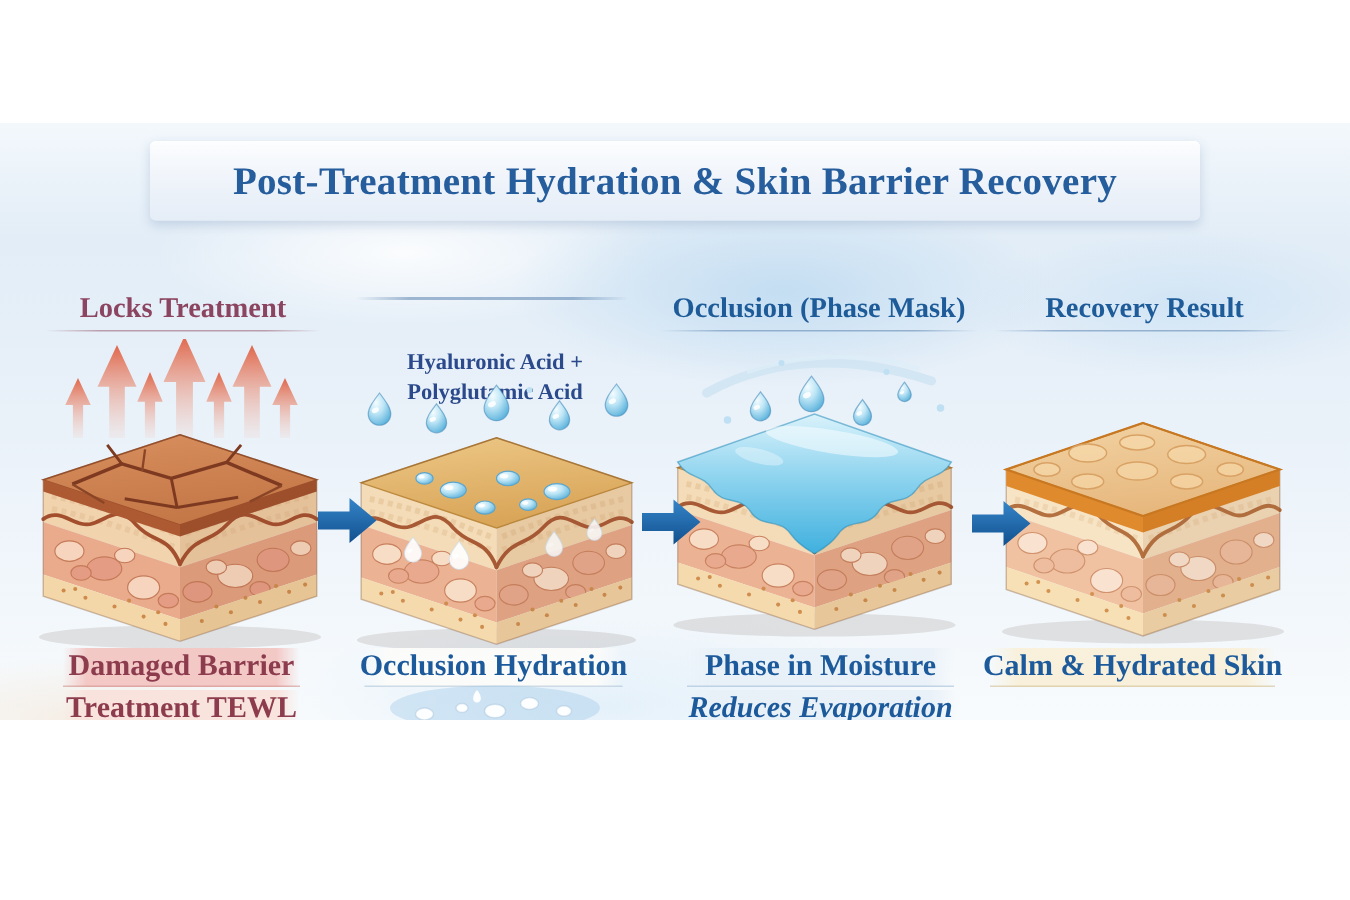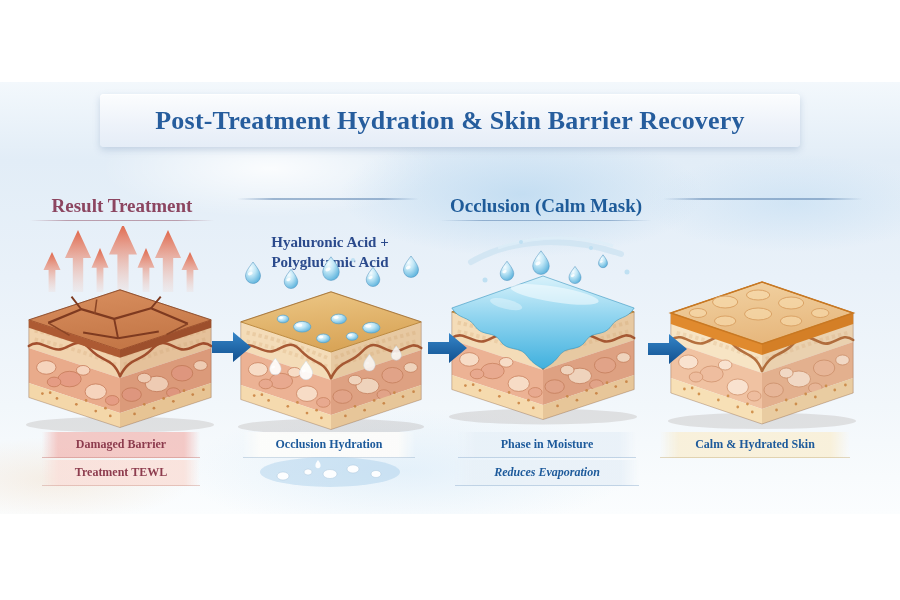--- a/index.html
+++ b/index.html
@@ -1,16 +1,16 @@
 <!DOCTYPE html>
 <html style="--title-blue: #265d9d; --header-blue: #1e5b99; --header-maroon: #8c4560; --label-maroon: #8d3c4e; --label-blue: #1d5a9b; --annotation-blue: #2b4a8c; --flow-arrow-blue: #1a69b0; --tewl-arrow-coral: #df5f41; --droplet-blue: #5fb4dd; --jelly-blue: #3fb0de; --band-pink: #f3c6c3; --band-pink-light: #f9e2dc; --band-blue-light: #e9f1f8; --band-cream: #f8f0da;"><head>
 <meta charset="utf-8">
 <style>
   html,body{margin:0;padding:0;background:#ffffff;}
-  .page{position:relative;width:900px;height:600px;background:#ffffff;overflow:hidden;
+  .page{position:relative;width:900px;height:480px;background:#ffffff;overflow:hidden;
         font-family:"Liberation Serif","DejaVu Serif",serif;}
   .scene{position:absolute;left:0;top:82px;width:900px;height:432px;
     background:
       radial-gradient(ellipse 260px 90px at 58% 26%, rgba(185,216,240,.75), transparent 70%),
       radial-gradient(ellipse 210px 70px at 88% 28%, rgba(196,222,243,.6), transparent 70%),
       radial-gradient(ellipse 240px 70px at 30% 20%, rgba(255,255,255,.85), transparent 70%),
       radial-gradient(ellipse 320px 90px at 45% 90%, rgba(213,233,248,.55), transparent 70%),
       radial-gradient(ellipse 200px 60px at 6% 92%, rgba(242,224,205,.5), transparent 70%),
       linear-gradient(180deg,#f3f8fc 0%,#e2edf7 18%,#e9f1f9 45%,#f2f7fb 75%,#fbfdfe 100%);}
   .banner{position:absolute;left:100px;top:94px;width:700px;height:53px;border-radius:4px;
@@ -23,21 +23,21 @@
   .hdr.blue span{color:var(--header-blue,#1e5b99);}
   .hdr.maroon span{color:var(--header-maroon,#8c4560);}
   .rule{width:100%;height:2px;margin-top:3px;border-radius:1px;}
   .rule.blue{background:linear-gradient(90deg,rgba(90,130,175,0),rgba(90,130,175,.55) 20%,rgba(90,130,175,.55) 80%,rgba(90,130,175,0));}
   .rule.maroon{background:linear-gradient(90deg,rgba(150,90,110,0),rgba(150,90,110,.55) 20%,rgba(150,90,110,.55) 80%,rgba(150,90,110,0));}
   .annotation{position:absolute;left:240px;top:233px;width:180px;text-align:center;
     font-size:15px;font-weight:bold;color:var(--annotation-blue,#2b4a8c);white-space:pre-line;line-height:1.3;}
   .panel-illo{position:absolute;}
   .flow{position:absolute;}
   .band{position:absolute;height:25px;display:flex;align-items:center;justify-content:center;}
-  .band span{font-size:12px;font-weight:bold;white-space:nowrap;}
+  .band span{font-size:20px;font-weight:bold;white-space:nowrap;}
   .band.maroon-t span{color:var(--label-maroon,#8d3c4e);}
   .band.blue-t span{color:var(--label-blue,#1d5a9b);}
   .band.pink1{background:linear-gradient(90deg,rgba(243,198,195,0),rgba(243,198,195,.95) 10%,rgba(243,198,195,.95) 90%,rgba(243,198,195,0));
     border-bottom:1px solid rgba(205,140,135,.55);}
   .band.pink2{background:linear-gradient(90deg,rgba(249,226,220,0),rgba(249,226,220,.95) 10%,rgba(249,226,220,.95) 90%,rgba(249,226,220,0));
     border-bottom:1px solid rgba(205,150,140,.45);}
   .band.lite{background:linear-gradient(90deg,rgba(252,252,250,0),rgba(252,252,250,.95) 10%,rgba(252,252,250,.95) 90%,rgba(252,252,250,0));
     border-bottom:1px solid rgba(160,185,210,.5);}
   .band.bluelite{background:linear-gradient(90deg,rgba(233,241,248,0),rgba(233,241,248,.97) 10%,rgba(233,241,248,.97) 90%,rgba(233,241,248,0));
     border-bottom:1px solid rgba(150,180,210,.5);}
@@ -84,31 +84,32 @@
 </svg>
 
 <div class="page">
   <div class="scene"></div>
 
   <div class="banner">
     <h1>Post-Treatment Hydration &amp; Skin Barrier Recovery</h1>
   </div>
 
   <div class="hdr maroon" style="left:30px;width:184px;">
-    <span>Result Treatment</span>
+    <span>Locks Treatment</span>
     <i class="rule maroon"></i>
   </div>
   <div class="hdr blue" style="left:237px;width:182px;">
     <i class="rule blue"></i>
   </div>
   <div class="hdr blue" style="left:440px;width:212px;">
-    <span>Occlusion (Calm Mask)</span>
+    <span>Occlusion (Phase Mask)</span>
     <i class="rule blue"></i>
   </div>
   <div class="hdr blue" style="left:663px;width:200px;">
+    <span>Recovery Result</span>
     <i class="rule blue"></i>
   </div>
 
   <div class="annotation">Hyaluronic Acid +
 Polyglutamic Acid</div>
 
   <svg id="illo1" class="panel-illo" style="left:20px;top:226px" width="200" height="208" viewBox="0 0 200 208">
       <g>
         <polygon points="28.6,66 28.6,44 23.5,44 32,26 40.5,44 35.4,44 35.4,66" fill="url(#tewlG)"></polygon>
         <polygon points="52.8,66 52.8,31.9 45,31.9 58,4 71,31.9 63.2,31.9 63.2,66" fill="url(#tewlG)"></polygon>

